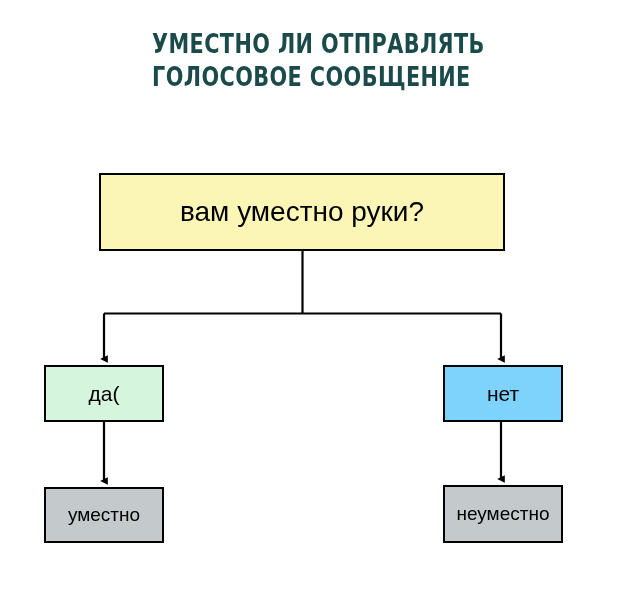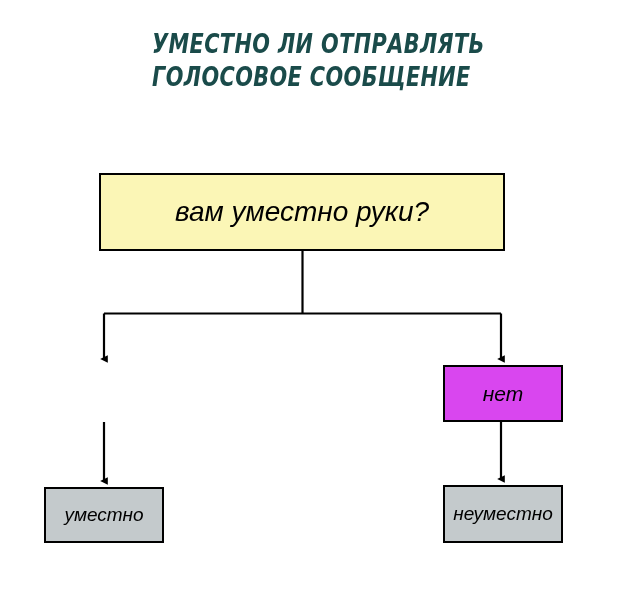--- a/index.html
+++ b/index.html
@@ -9,21 +9,20 @@
   }
   body {
     font-family: "Liberation Sans", sans-serif;
   }
   #canvas {
     position: relative;
     width: 626px;
     height: 601px;
     background: #ffffff;
     overflow: hidden;
-    font-style: italic;
   }
 
   
   #title {
     position: absolute;
     left: 152px;
     top: 28px;
     width: 420px;
   }
   .title-line {
@@ -63,21 +62,21 @@
     width: 120px;
     height: 57px;
     background: #d6f5dd;
     font-size: 21px;
   }
   #node-no {
     left: 443px;
     top: 365px;
     width: 120px;
     height: 57px;
-    background: #d946ef;
+    background: #7dd3fc;
     font-size: 21px;
   }
   #node-appropriate {
     left: 44px;
     top: 487px;
     width: 120px;
     height: 56px;
     background: #c4cacc;
     font-size: 19px;
   }
@@ -126,20 +125,23 @@
 
     <path d="M104,422 L104,481" stroke="#000000" stroke-width="2.2" fill="none" marker-end="url(#arrowhead)"></path>
 
     <path d="M501,422 L501,479" stroke="#000000" stroke-width="2.2" fill="none" marker-end="url(#arrowhead)"></path>
   </svg>
 
   <div class="node" id="node-question">
     <span>вам уместно руки?</span>
   </div>
 
+  <div class="node" id="node-yes">
+    <span>да(</span>
+  </div>
 
   <div class="node" id="node-no">
     <span>нет</span>
   </div>
 
   <div class="node" id="node-inappropriate">
     <span>неуместно</span>
   </div>
 
   <div class="node" id="node-appropriate">

